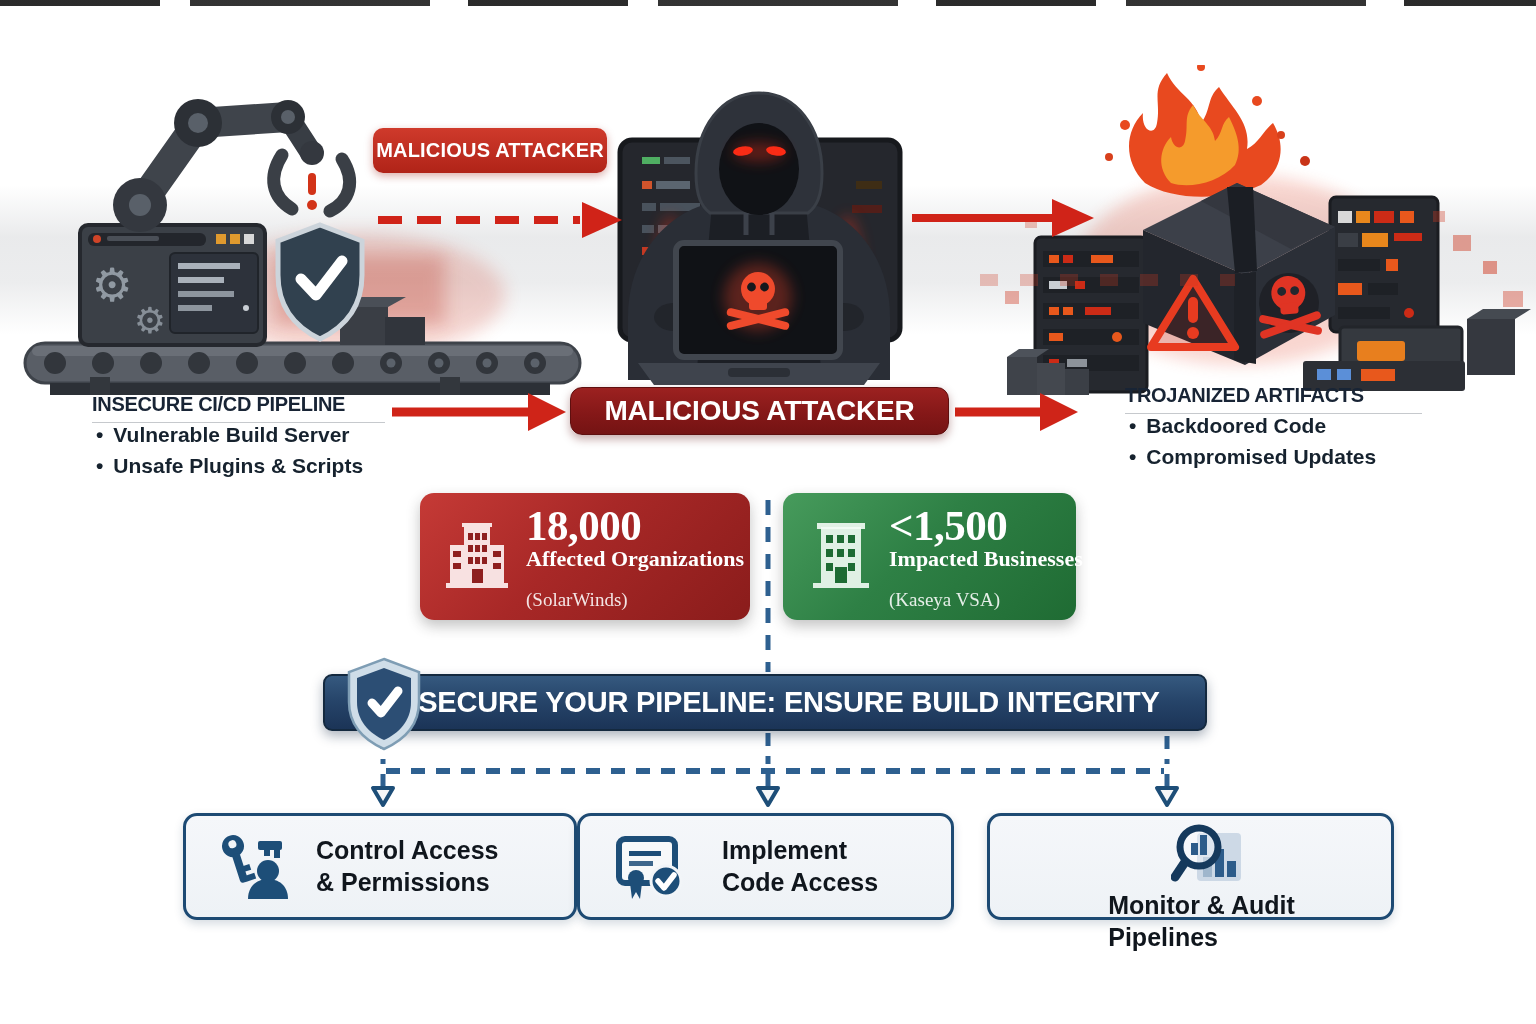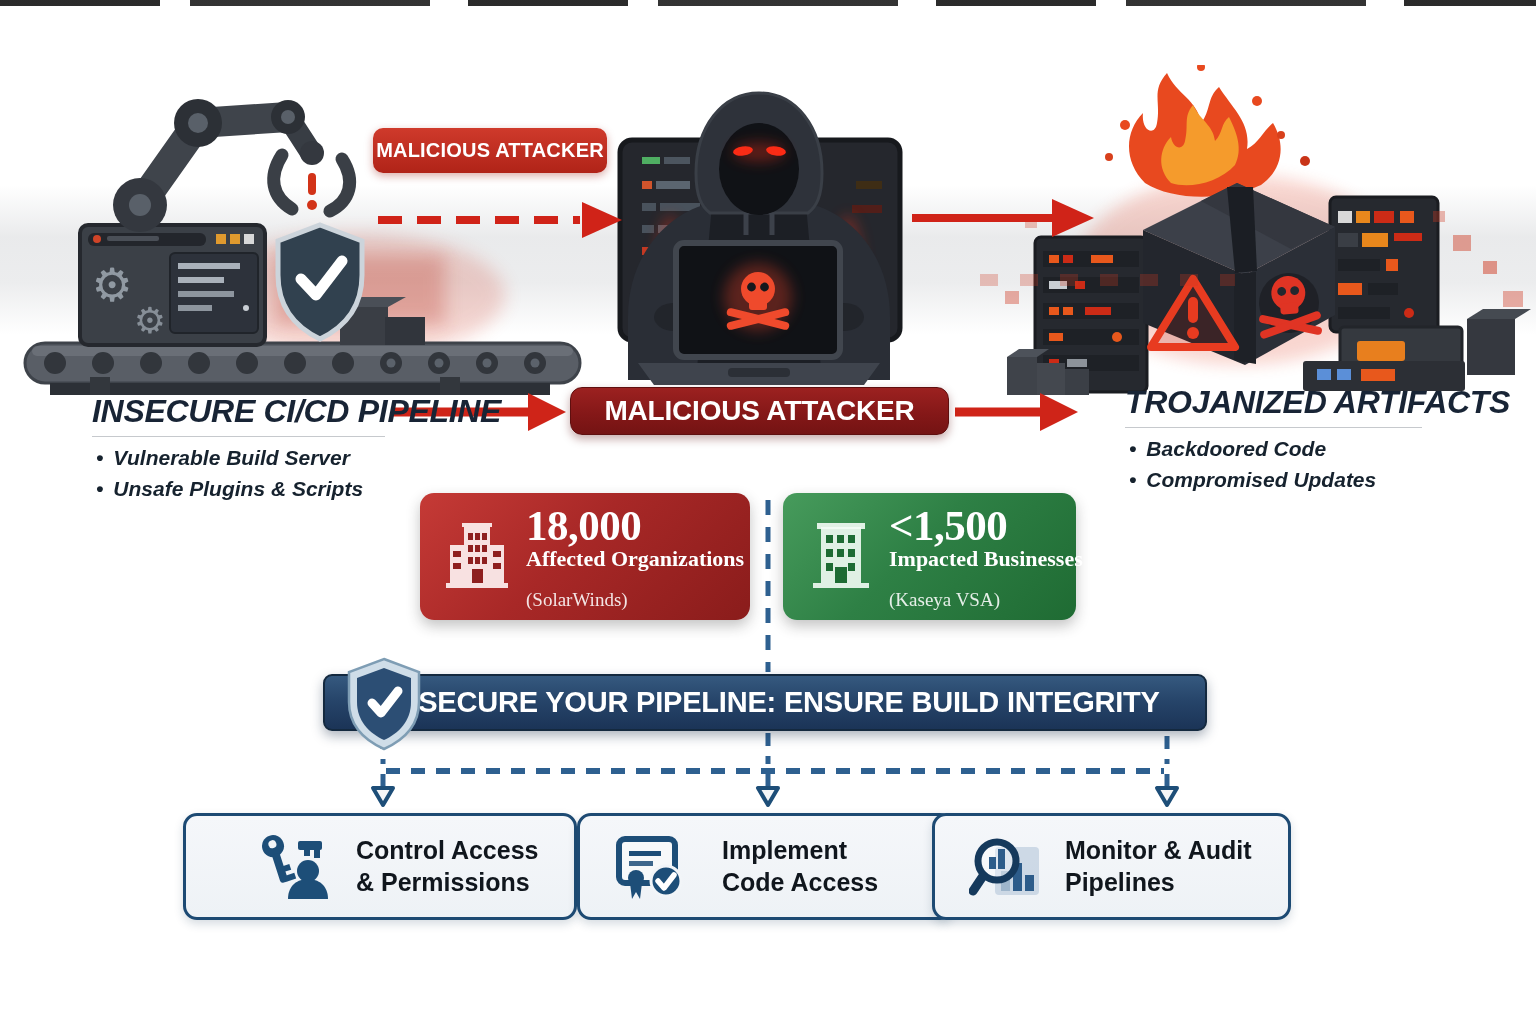--- a/index.html
+++ b/index.html
@@ -10,23 +10,23 @@
   .haze{position:absolute;left:0;top:185px;width:100%;height:150px;pointer-events:none;
     background:linear-gradient(180deg,rgba(120,126,134,0) 0%,rgba(120,126,134,.16) 35%,rgba(120,126,134,.14) 65%,rgba(120,126,134,0) 100%);}
   svg.illus, svg.overlay{position:absolute;}
   svg.overlay{left:0;top:0;pointer-events:none;}
 
   .top-label{position:absolute;left:373px;top:128px;width:234px;height:45px;border-radius:10px;
     background:linear-gradient(180deg,#cf3a2b,#b02318);display:flex;align-items:center;justify-content:center;
     color:#fff;font-weight:800;font-size:20px;letter-spacing:.2px;box-shadow:0 3px 8px rgba(150,20,10,.35);}
 
   .sec{position:absolute;color:#182435;}
-  .sec .t{font-size:32px;font-weight:800;letter-spacing:-.3px;white-space:nowrap;font-style:italic;}
+  .sec .t{font-size:20px;font-weight:800;letter-spacing:-.3px;white-space:nowrap;}
   .sec .u{height:1px;background:#c6c9cd;margin-top:6px;}
-  .sec ul{list-style:none;margin:9px 0 0 4px;padding:0;font-style:italic;}
+  .sec ul{list-style:none;margin:0 0 0 4px;padding:0;}
   .sec li{font-size:21px;font-weight:700;color:#16222e;margin-bottom:7px;white-space:nowrap;}
   .sec li::before{content:"•";margin-right:10px;}
   .sec-left{left:92px;top:393px;}
   .sec-left .u{width:293px;}
   .sec-right{left:1125px;top:384px;}
   .sec-right .u{width:297px;}
 
   .mid-banner{position:absolute;left:570px;top:387px;width:377px;height:46px;border-radius:12px;
     background:linear-gradient(180deg,#9c2120 0%,#851818 55%,#741313 100%);border:1px solid #5f0f0f;
     display:flex;align-items:center;justify-content:center;color:#fff;font-weight:800;font-size:28px;
@@ -46,23 +46,23 @@
     background:linear-gradient(180deg,#35597f 0%,#264469 48%,#1b3457 100%);border:2px solid #14293f;
     box-sizing:border-box;display:flex;align-items:center;justify-content:center;padding-left:48px;
     color:#fff;font-weight:800;font-size:29px;letter-spacing:-.2px;box-shadow:0 5px 12px rgba(20,40,70,.35);white-space:nowrap;}
   .banner-shield{position:absolute;left:341px;top:656px;z-index:5;}
 
   .action-box{position:absolute;top:813px;height:107px;border-radius:14px;box-sizing:border-box;
     background:linear-gradient(180deg,#f5f7fa 0%,#eef2f6 100%);border:3px solid #1d4a73;
     display:flex;align-items:center;box-shadow:0 4px 10px rgba(30,60,90,.18);}
   .action-box .aicon{margin-left:34px;flex:0 0 74px;}
   .action-box .atxt{margin-left:22px;font-size:25px;font-weight:800;color:#10161d;line-height:1.26;white-space:nowrap;}
-  .box1{left:183px;width:394px;padding-left:40px;}
+  .box1{left:183px;width:394px;}
   .box2{left:577px;width:377px;gap:12px;}
-  .box3{left:932px;width:359px;}
+  .box3{left:987px;width:407px;flex-direction:column;}
 </style>
 </head>
 <body>
 
 <div class="canvas">
   <div class="topstrip"></div>
   <div class="haze"></div>
 
   <svg class="illus" style="left:20px;top:55px" width="575" height="340" viewBox="0 0 575 340">
     <defs>

